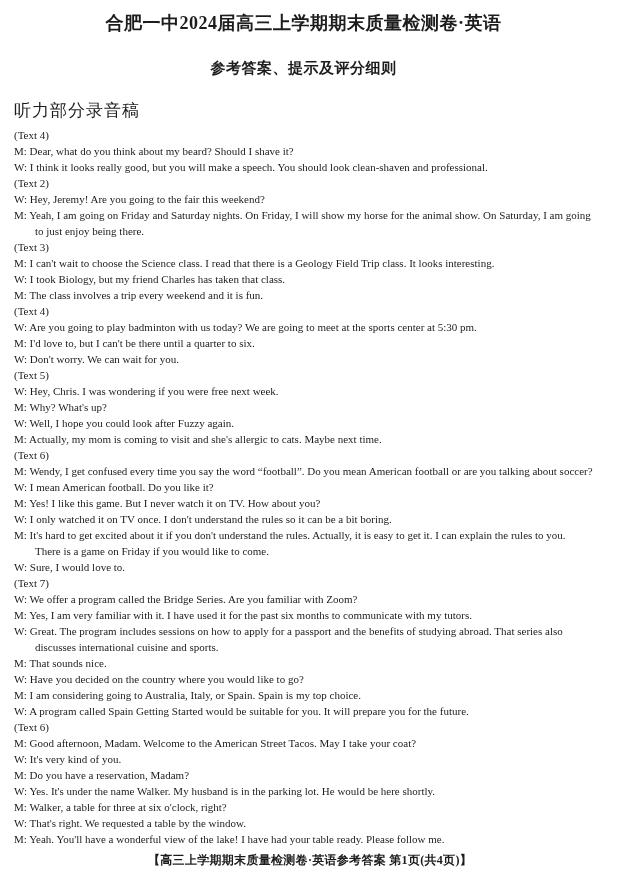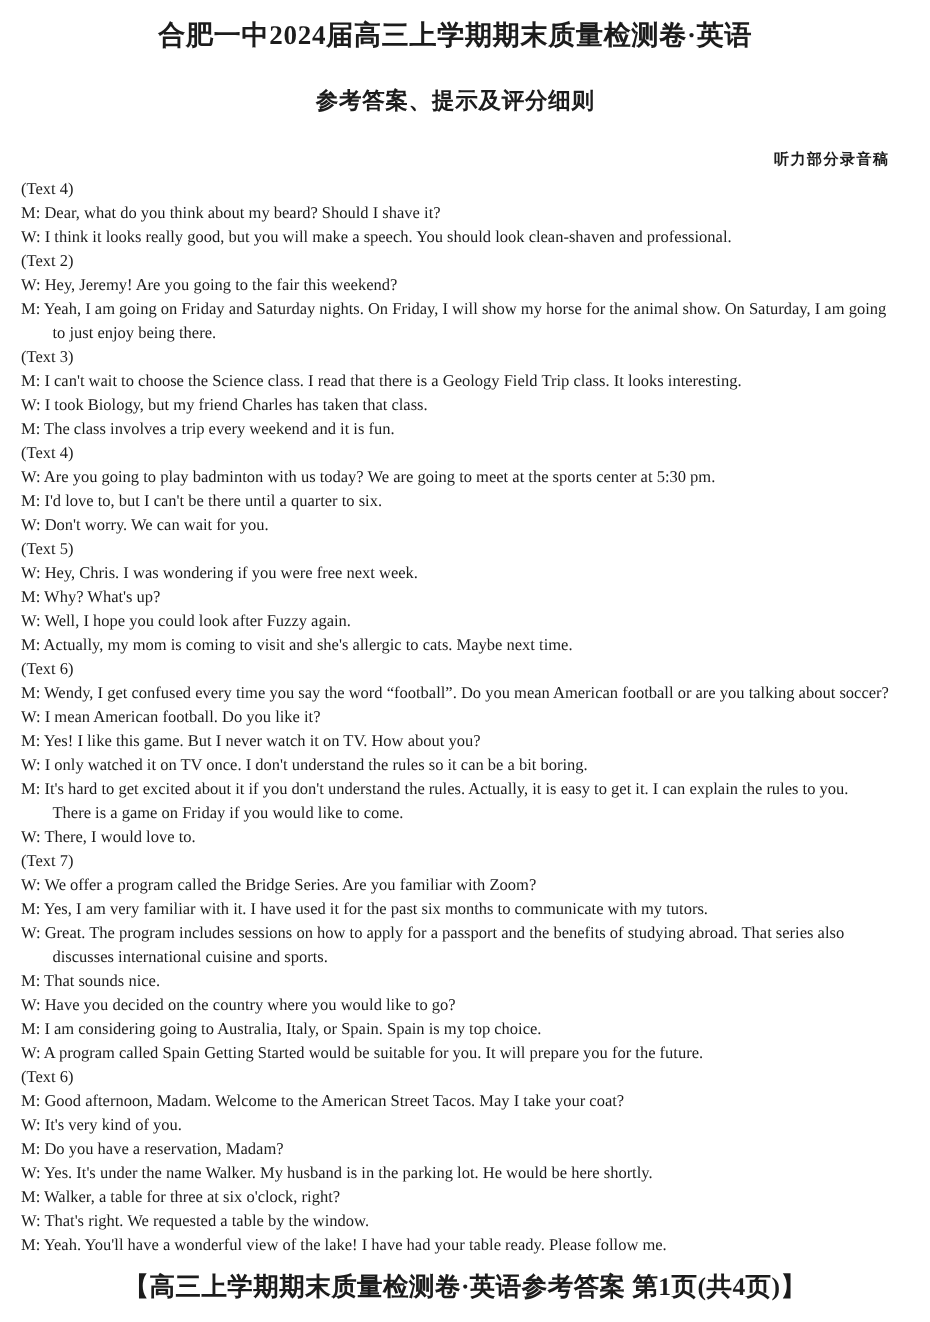--- a/index.html
+++ b/index.html
@@ -31,23 +31,23 @@
   }
   .subtitle {
     font-size: 15px;
     font-weight: bold;
     text-align: center;
     line-height: 22px;
     margin-top: 21px;
     letter-spacing: 0.5px;
   }
   .section-heading {
-    font-size: 10px;
-    font-weight: bold;
-    text-align: right;
+    font-size: 17px;
+    font-weight: normal;
+    text-align: left;
     margin-top: 20px;
     margin-bottom: 5px;
     letter-spacing: 1px;
   }
   .transcript {
     font-size: 11px;
     line-height: 16px;
   }
   .text-label {
     white-space: nowrap;
@@ -58,21 +58,21 @@
   }
   .speaker {
     white-space: pre;
   }
   .footer {
     position: absolute;
     left: 0;
     bottom: 12px;
     width: 100%;
     text-align: center;
-    font-size: 17px;
+    font-size: 12px;
     font-weight: bold;
     letter-spacing: 0.3px;
   }
 </style>
 </head>
 <body>
 
 <div class="page">
   <div class="title">合肥一中2024届高三上学期期末质量检测卷·英语</div>
   <div class="subtitle">参考答案、提示及评分细则</div>
@@ -96,21 +96,21 @@
       <div class="dialogue-line"><span class="speaker">W: </span><span>Hey, Chris. I was wondering if you were free next week.</span></div>
       <div class="dialogue-line"><span class="speaker">M: </span><span>Why? What's up?</span></div>
       <div class="dialogue-line"><span class="speaker">W: </span><span>Well, I hope you could look after Fuzzy again.</span></div>
       <div class="dialogue-line"><span class="speaker">M: </span><span>Actually, my mom is coming to visit and she's allergic to cats. Maybe next time.</span></div>
       <div class="text-label">(Text 6)</div>
       <div class="dialogue-line"><span class="speaker">M: </span><span>Wendy, I get confused every time you say the word “football”. Do you mean American football or are you talking about soccer?</span></div>
       <div class="dialogue-line"><span class="speaker">W: </span><span>I mean American football. Do you like it?</span></div>
       <div class="dialogue-line"><span class="speaker">M: </span><span>Yes! I like this game. But I never watch it on TV. How about you?</span></div>
       <div class="dialogue-line"><span class="speaker">W: </span><span>I only watched it on TV once. I don't understand the rules so it can be a bit boring.</span></div>
       <div class="dialogue-line"><span class="speaker">M: </span><span>It's hard to get excited about it if you don't understand the rules. Actually, it is easy to get it. I can explain the rules to you. There is a game on Friday if you would like to come.</span></div>
-      <div class="dialogue-line"><span class="speaker">W: </span><span>There, I would love to.</span></div>
+      <div class="dialogue-line"><span class="speaker">W: </span><span>Sure, I would love to.</span></div>
       <div class="text-label">(Text 7)</div>
       <div class="dialogue-line"><span class="speaker">W: </span><span>We offer a program called the Bridge Series. Are you familiar with Zoom?</span></div>
       <div class="dialogue-line"><span class="speaker">M: </span><span>Yes, I am very familiar with it. I have used it for the past six months to communicate with my tutors.</span></div>
       <div class="dialogue-line"><span class="speaker">W: </span><span>Great. The program includes sessions on how to apply for a passport and the benefits of studying abroad. That series also discusses international cuisine and sports.</span></div>
       <div class="dialogue-line"><span class="speaker">M: </span><span>That sounds nice.</span></div>
       <div class="dialogue-line"><span class="speaker">W: </span><span>Have you decided on the country where you would like to go?</span></div>
       <div class="dialogue-line"><span class="speaker">M: </span><span>I am considering going to Australia, Italy, or Spain. Spain is my top choice.</span></div>
       <div class="dialogue-line"><span class="speaker">W: </span><span>A program called Spain Getting Started would be suitable for you. It will prepare you for the future.</span></div>
       <div class="text-label">(Text 6)</div>
       <div class="dialogue-line"><span class="speaker">M: </span><span>Good afternoon, Madam. Welcome to the American Street Tacos. May I take your coat?</span></div>

